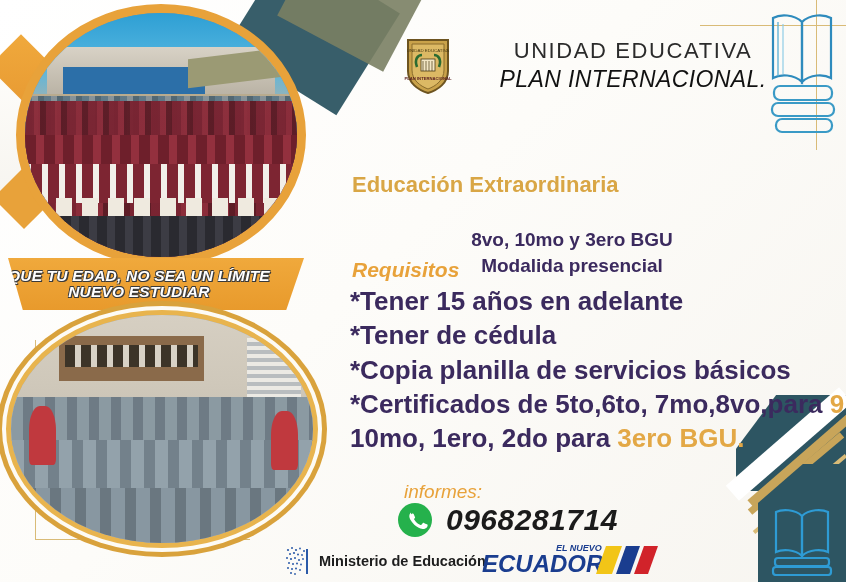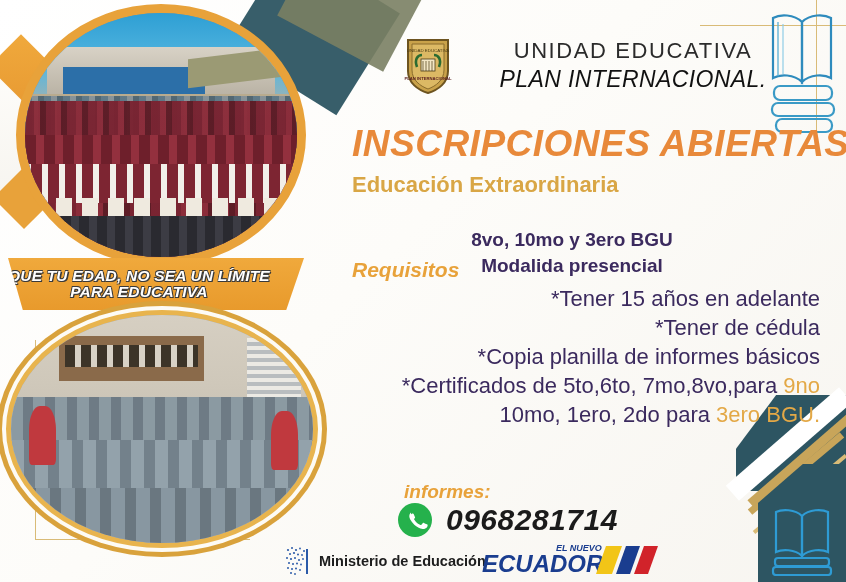--- a/index.html
+++ b/index.html
@@ -177,28 +177,28 @@
   .sub3 {
     position:absolute; left:352px; top:226px; width:440px;
     text-align:center; font-size:19px; font-weight:bold; color:#3b2a5e;margin-top:29px;
   }
   .req-title {
     position:absolute; left:352px; top:258px;
     font-size:21px; font-weight:bold; font-style:italic; color:#e8a23a;
   }
   .req-list { position:absolute; left:350px; top:284px; width:470px; }
   .req-list li {
-    list-style:none; font-size:22px; font-weight:normal; color:#3b2a5e;
-    line-height:1.32; white-space:nowrap;text-align:right;
+    list-style:none; font-size:26px; font-weight:bold; color:#3b2a5e;
+    line-height:1.32; white-space:nowrap;
   }
   .hl { color:#e3a846; }
 
   .informes {
     position:absolute; left:404px; top:481px;
-    font-size:19px; font-weight:bold; font-style:italic; color:#e8a23a;
+    font-size:19px; font-weight:normal; font-style:italic; color:#e8a23a;
   }
   .wa-row { position:absolute; left:396px; top:501px; display:flex; align-items:center; gap:12px; }
   .wa-icon { width:38px; height:38px; }
   .phone {
     font-size:30px; font-weight:bold; font-style:italic; color:#1b1b1b;
     letter-spacing:.5px;
   }
 
   
   .minedu { position:absolute; left:282px; top:545px; display:flex; align-items:center; gap:7px; }
@@ -234,21 +234,21 @@
     <div class="crowd"></div>
     <div class="caps"></div>
     <div class="shirts"></div>
     <div class="dipl"></div>
     <div class="legs"></div>
   </div>
 
   <div class="banner">
     <span>
       <span>QUE TU EDAD, NO SEA UN LÍMITE</span><br>
-      <span>PARA EDUCATIVA</span>
+      <span>NUEVO ESTUDIAR</span>
     </span>
   </div>
 
   <div class="photo-oval">
     <div class="ph2-wall"></div>
     <div class="ph2-board"></div>
     <div class="ph2-frames"></div>
     <div class="ph2-win"></div>
     <div class="ph2-r1"></div>
     <div class="ph2-r2"></div>
@@ -309,30 +309,29 @@
       </g>
       <text x="24" y="43" font-size="4.2" text-anchor="middle" fill="#5a2020" font-weight="bold" font-family="Liberation Sans, sans-serif">PLAN INTERNACIONAL</text>
     </svg>
   </div>
 
   <div class="head-text">
     <div class="ue-line">UNIDAD EDUCATIVA</div>
     <div class="pi-line">PLAN INTERNACIONAL.</div>
   </div>
 
-  <div class="headline">INSCRIPCIONES  ABIERTAS</div>
   <div class="sub1">Educación Extraordinaria</div>
   <div class="sub2">8vo, 10mo y 3ero BGU</div>
   <div class="sub3">Modalida presencial</div>
 
   <div class="req-title">Requisitos</div>
   <ul class="req-list" id="req-list">
       <li><span>*Tener 15 años en adelante</span></li>
       <li><span>*Tener de cédula</span></li>
-      <li><span>*Copia planilla de informes básicos</span></li>
+      <li><span>*Copia planilla de servicios básicos</span></li>
       <li><span>*Certificados de 5to,6to, 7mo,8vo,para </span><span class="hl">9no</span></li>
       <li><span>10mo, 1ero, 2do para </span><span class="hl">3ero BGU.</span></li>
     </ul>
 
   <div class="informes">informes:</div>
   <div class="wa-row">
     <span class="wa-icon">
       <svg viewBox="0 0 38 38" width="38" height="38">
         <circle cx="19" cy="19" r="17" fill="#25b14c"></circle>
         <path d="M10 30 L12.5 24.5 A11 11 0 1 1 15 27.5 Z" fill="#25b14c"></path>

